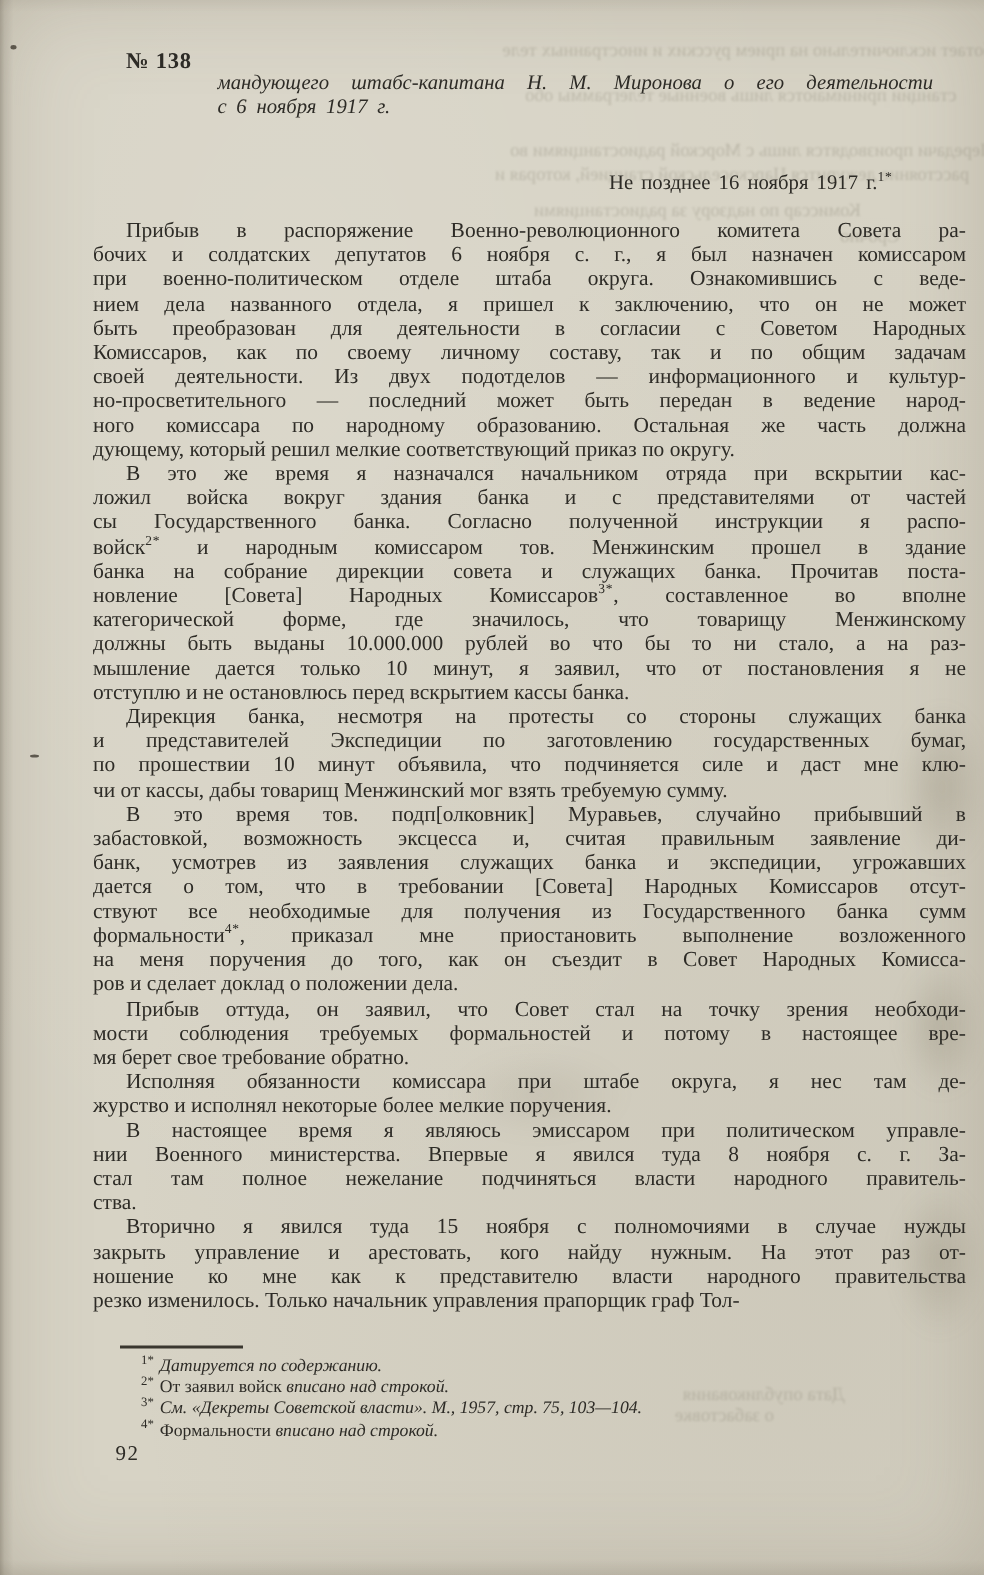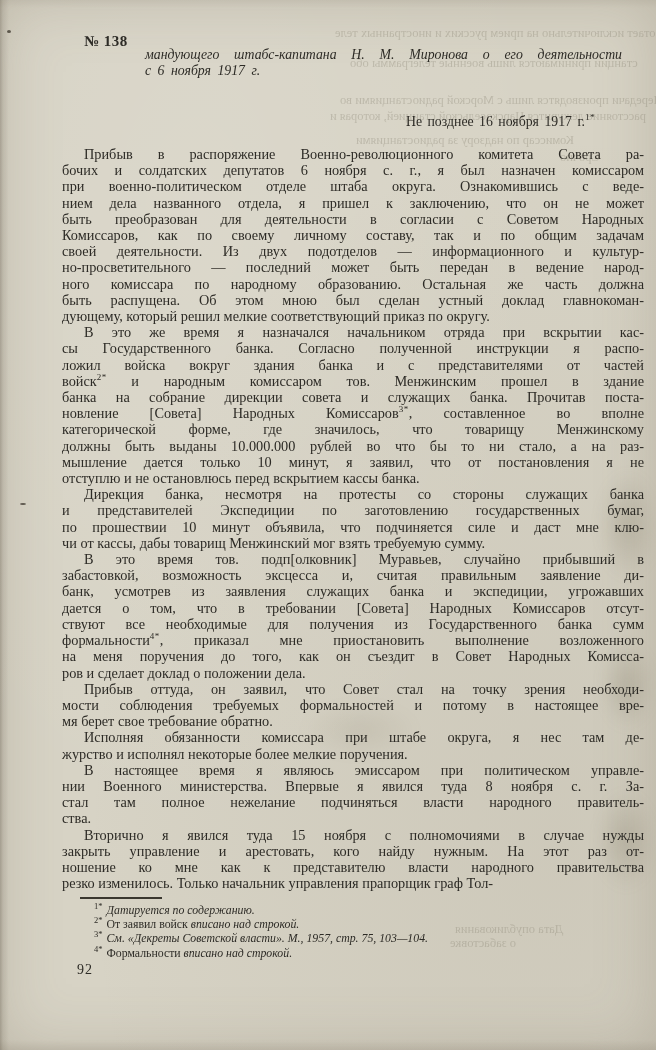--- a/index.html
+++ b/index.html
@@ -120,27 +120,26 @@
       <div>
         <div class="bline indent">Прибыв в распоряжение Военно-революционного комитета Совета ра-</div>
         <div class="bline">бочих и солдатских депутатов 6 ноября с. г., я был назначен комиссаром</div>
         <div class="bline">при военно-политическом отделе штаба округа. Ознакомившись с веде-</div>
         <div class="bline">нием дела названного отдела, я пришел к заключению, что он не может</div>
         <div class="bline">быть преобразован для деятельности в согласии с Советом Народных</div>
         <div class="bline">Комиссаров, как по своему личному составу, так и по общим задачам</div>
         <div class="bline">своей деятельности. Из двух подотделов — информационного и культур-</div>
         <div class="bline">но-просветительного — последний может быть передан в ведение народ-</div>
         <div class="bline">ного комиссара по народному образованию. Остальная же часть должна</div>
-        <div class="bline">быть распущена. Об этом мною был сделан устный доклад главнокоман-</div>
         <div class="bline pend">дующему, который решил мелкие соответствующий приказ по округу.</div>
       </div>
       <div>
         <div class="bline indent">В это же время я назначался начальником отряда при вскрытии кас-</div>
+        <div class="bline">ложил войска вокруг здания банка и с представителями от частей</div>
         <div class="bline">сы Государственного банка. Согласно полученной инструкции я распо-</div>
-        <div class="bline">ложил войска вокруг здания банка и с представителями от частей</div>
         <div class="bline">войск<sup class="fnref">2*</sup> и народным комиссаром тов. Менжинским прошел в здание</div>
         <div class="bline">банка на собрание дирекции совета и служащих банка. Прочитав поста-</div>
         <div class="bline">новление [Совета] Народных Комиссаров<sup class="fnref">3*</sup>, составленное во вполне</div>
         <div class="bline">категорической форме, где значилось, что товарищу Менжинскому</div>
         <div class="bline">должны быть выданы 10.000.000 рублей во что бы то ни стало, а на раз-</div>
         <div class="bline">мышление дается только 10 минут, я заявил, что от постановления я не</div>
         <div class="bline pend">отступлю и не остановлюсь перед вскрытием кассы банка.</div>
       </div>
       <div>
         <div class="bline indent">Дирекция банка, несмотря на протесты со стороны служащих банка</div>

